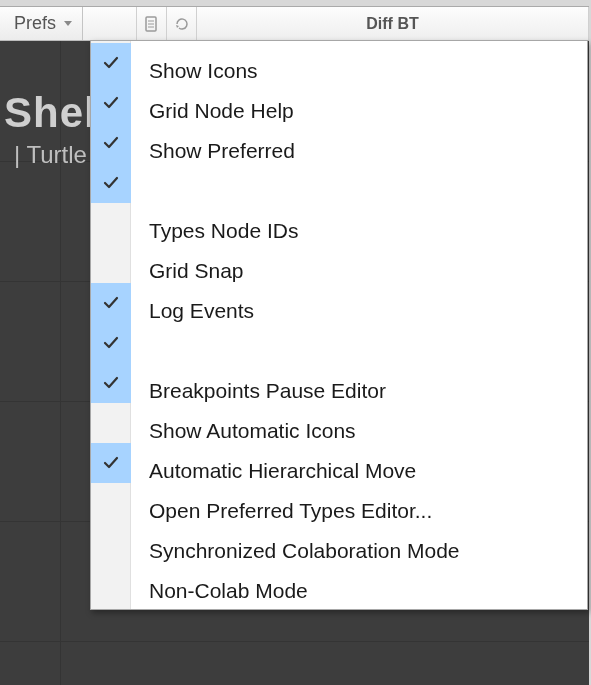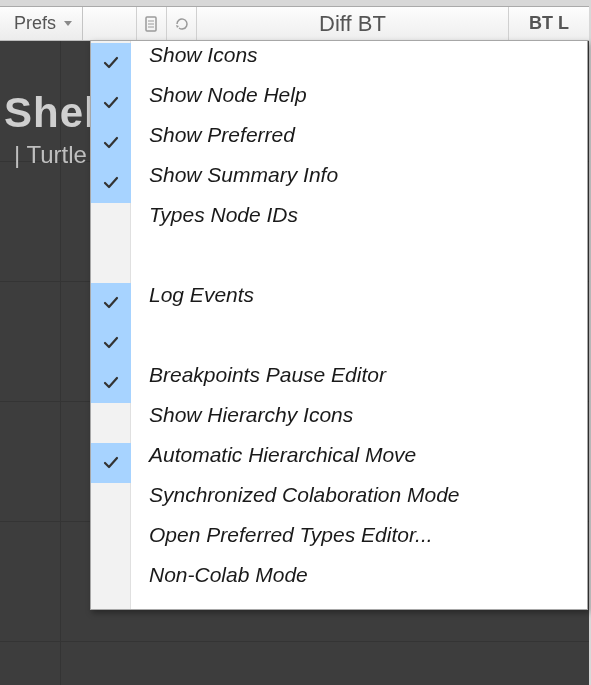--- a/index.html
+++ b/index.html
@@ -43,21 +43,21 @@
     margin-left: 2px;
   }
   .tb-spacer1 { width: 54px; border-right: 1px solid #d0d0d0; }
   .tb-icon {
     width: 30px;
     display: flex; align-items: center; justify-content: center;
     border-right: 1px solid #d0d0d0;
     color: #999;
     font-size: 15px;
   }
-  .tb-mid { flex: 1; display:flex; align-items:center; justify-content:center; color:#555; font-size:22px; font-weight:400; border-right:1px solid #d0d0d0;}
+  .tb-mid { flex: 1; display:flex; align-items:center; justify-content:center; color:#555; font-size:16px; font-weight:700; border-right:1px solid #d0d0d0;}
   .tb-right { width: 80px; display:flex; align-items:center; justify-content:center; color:#555; font-size:18px; font-weight:600;}
   .dark-pane {
     position: absolute;
     top: 34px; left: 0; right: 0; bottom: 0;
     background: #3d3d3d;
   }
   .dark-pane .grid-h { position:absolute; left:0; right:0; height:1px; background:#343434; }
   .dark-pane .grid-v { position:absolute; top:0; bottom:0; width:1px; background:#343434; }
   .shel-title {
     position: absolute;
@@ -86,26 +86,25 @@
   .gutter {
     position: absolute;
     top: 0; left: 0; bottom: 0;
     width: 40px;
     background: #f2f2f2;
     border-right: 1px solid #e0e0e0;
   }
   .menu-item {
     position: relative;
     display: flex;
-    align-items: flex-start;
+    align-items: flex-end;
     height: 40px;
     font-size: 21px;
     color: #1a1a1a;
     cursor: pointer;
-    font-style: italic;
   }
   .check-slot {
     width: 40px;
     height: 100%;
     display: flex;
     align-items: center;
     justify-content: center;
     position: relative;
     z-index: 1;
   }
@@ -138,21 +137,20 @@
           <line x1="3" y1="11" x2="9" y2="11" stroke="#9a9a9a" stroke-width="1"></line>
         </svg>
     </div>
     <div class="tb-icon">
       <svg width="16" height="16" viewBox="0 0 16 16">
           <path d="M3 8a5 5 0 1 1 2 4" fill="none" stroke="#9a9a9a" stroke-width="1.5"></path>
           <path d="M3 12l-1-3 3 1z" fill="#9a9a9a"></path>
         </svg>
     </div>
     <div class="tb-mid">Diff BT</div>
-    <div class="tb-right">BT L</div>
   </div>
 
   <div class="dark-pane">
     <div class="grid-h" style="top:120px"></div>
     <div class="grid-h" style="top:240px"></div>
     <div class="grid-h" style="top:360px"></div>
     <div class="grid-h" style="top:480px"></div>
     <div class="grid-h" style="top:600px"></div>
     <div class="grid-v" style="left:60px"></div>
     <div class="shel-title">Shel</div>
@@ -170,44 +168,44 @@
           </svg>
         </div>
         <div class="item-label">Show Icons</div>
       </div>
       <div class="menu-item">
         <div class="check-slot on">
           <svg width="18" height="18" viewBox="0 0 18 18">
             <path d="M3 9 L7 13 L15 4" fill="none" stroke="#333" stroke-width="2.2" stroke-linecap="round" stroke-linejoin="round"></path>
           </svg>
         </div>
-        <div class="item-label">Show Node Help</div>
+        <div class="item-label">Grid Node Help</div>
       </div>
       <div class="menu-item">
         <div class="check-slot on">
           <svg width="18" height="18" viewBox="0 0 18 18">
             <path d="M3 9 L7 13 L15 4" fill="none" stroke="#333" stroke-width="2.2" stroke-linecap="round" stroke-linejoin="round"></path>
           </svg>
         </div>
         <div class="item-label">Show Preferred</div>
       </div>
       <div class="menu-item">
         <div class="check-slot on">
           <svg width="18" height="18" viewBox="0 0 18 18">
             <path d="M3 9 L7 13 L15 4" fill="none" stroke="#333" stroke-width="2.2" stroke-linecap="round" stroke-linejoin="round"></path>
           </svg>
         </div>
-        <div class="item-label">Show Summary Info</div>
       </div>
       <div class="menu-item">
         <div class="check-slot"></div>
         <div class="item-label">Types Node IDs</div>
       </div>
       <div class="menu-item">
         <div class="check-slot"></div>
+        <div class="item-label">Grid Snap</div>
       </div>
       <div class="menu-item">
         <div class="check-slot on">
           <svg width="18" height="18" viewBox="0 0 18 18">
             <path d="M3 9 L7 13 L15 4" fill="none" stroke="#333" stroke-width="2.2" stroke-linecap="round" stroke-linejoin="round"></path>
           </svg>
         </div>
         <div class="item-label">Log Events</div>
       </div>
       <div class="menu-item">
@@ -220,36 +218,36 @@
       <div class="menu-item">
         <div class="check-slot on">
           <svg width="18" height="18" viewBox="0 0 18 18">
             <path d="M3 9 L7 13 L15 4" fill="none" stroke="#333" stroke-width="2.2" stroke-linecap="round" stroke-linejoin="round"></path>
           </svg>
         </div>
         <div class="item-label">Breakpoints Pause Editor</div>
       </div>
       <div class="menu-item">
         <div class="check-slot"></div>
-        <div class="item-label">Show Hierarchy Icons</div>
+        <div class="item-label">Show Automatic Icons</div>
       </div>
       <div class="menu-item">
         <div class="check-slot on">
           <svg width="18" height="18" viewBox="0 0 18 18">
             <path d="M3 9 L7 13 L15 4" fill="none" stroke="#333" stroke-width="2.2" stroke-linecap="round" stroke-linejoin="round"></path>
           </svg>
         </div>
         <div class="item-label">Automatic Hierarchical Move</div>
       </div>
       <div class="menu-item">
         <div class="check-slot"></div>
+        <div class="item-label">Open Preferred Types Editor...</div>
+      </div>
+      <div class="menu-item">
+        <div class="check-slot"></div>
         <div class="item-label">Synchronized Colaboration Mode</div>
       </div>
       <div class="menu-item">
         <div class="check-slot"></div>
-        <div class="item-label">Open Preferred Types Editor...</div>
-      </div>
-      <div class="menu-item">
-        <div class="check-slot"></div>
         <div class="item-label">Non-Colab Mode</div>
       </div>
     </div>
 </div>
 
 </body></html>

